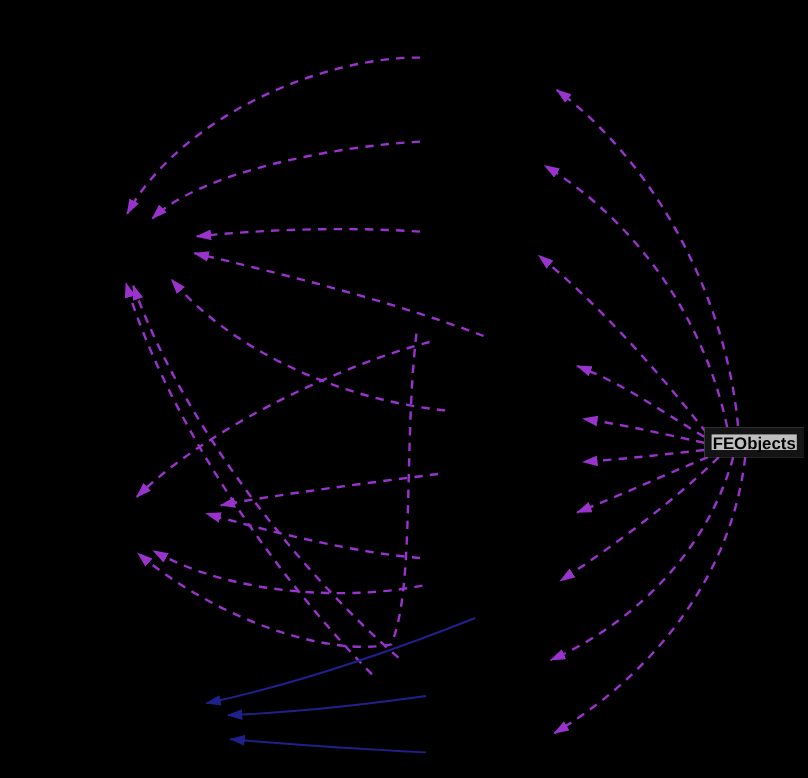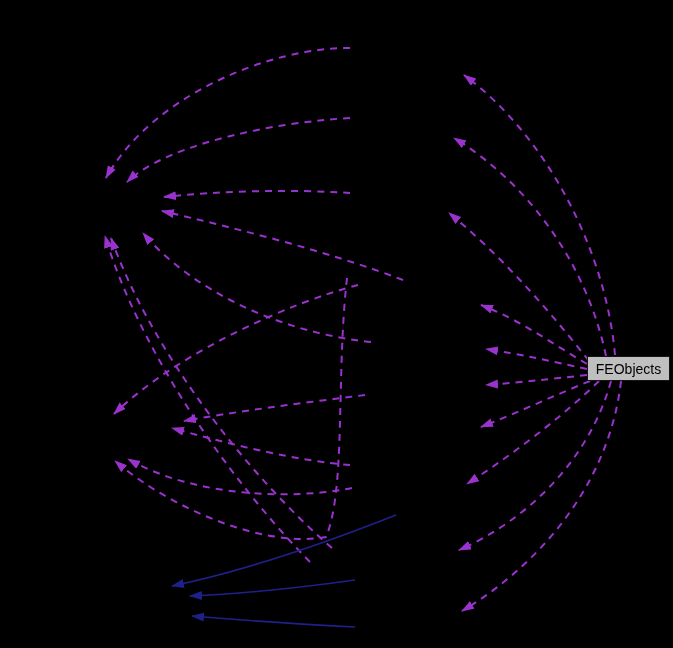--- a/index.html
+++ b/index.html
@@ -3,23 +3,23 @@
 <meta charset="utf-8">
 <style>
   html,body{margin:0;padding:0;background:#000;}
   .stage{
     position:relative;width:673px;height:648px;background:#000;overflow:hidden;
     font-family:"Liberation Sans", sans-serif;
   }
   .edges{position:absolute;left:0;top:0;}
   .node{
     position:absolute;left:587px;top:356px;width:83px;height:25px;
-    background:#bfbfbf;border:1px solid #0c4a6e;box-sizing:border-box;
+    background:#bfbfbf;border:6px solid #0c4a6e;box-sizing:border-box;
     display:flex;align-items:center;justify-content:center;
-    color:#000;font-size:14px;line-height:1;cursor:pointer;
+    color:#000;font-size:14px;line-height:1;cursor:pointer;font-weight:bold;
   }
 </style>
 </head>
 <body>
 
 <div class="stage" style="background: rgb(0, 0, 0);">
   <svg class="edges" width="673" height="648" viewBox="0 0 673 648">
     <defs>
       <marker id="arrow-usage" markerUnits="userSpaceOnUse" markerWidth="14" markerHeight="10" refX="12" refY="4.5" orient="auto">
         <path d="M0,0 L13,4.5 L0,9 Z" fill="#9a32cd"></path>

